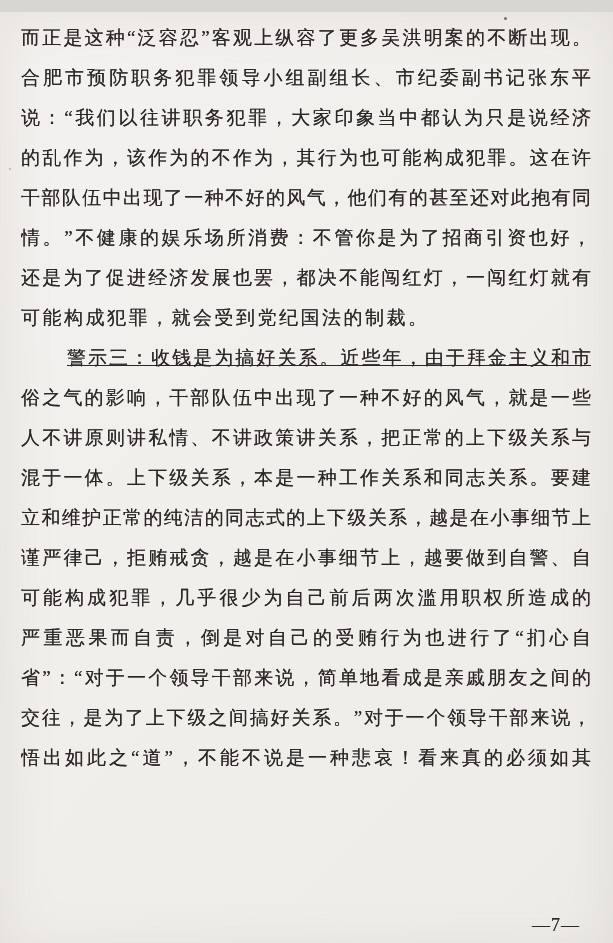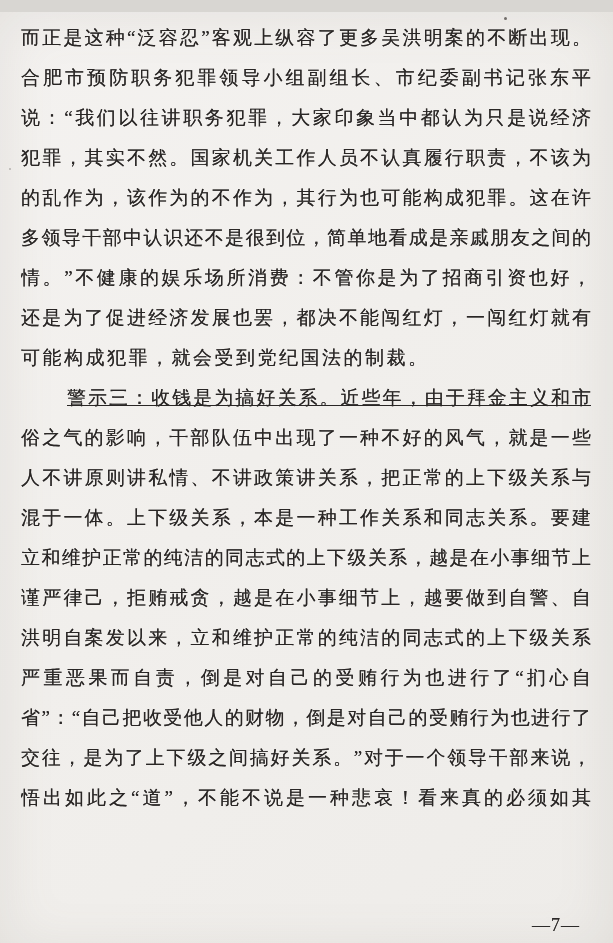--- a/index.html
+++ b/index.html
@@ -67,34 +67,33 @@
 <div class="page">
 
   <span class="speck s1"></span>
   <span class="speck s2"></span>
   <span class="speck s3"></span>
 
   <div class="text-block">
     <div class="line">而正是这种“泛容忍”客观上纵容了更多吴洪明案的不断出现。</div>
     <div class="line">合肥市预防职务犯罪领导小组副组长、市纪委副书记张东平</div>
     <div class="line">说：“我们以往讲职务犯罪，大家印象当中都认为只是说经济</div>
-    <div class="line">犯罪，其实不然。国家机关工作人员不认真履行职责，不该为</div>
     <div class="line">的乱作为，该作为的不作为，其行为也可能构成犯罪。这在许</div>
-    <div class="line">多领导干部中认识还不是很到位，简单地看成是亲戚朋友之间的</div>
+    <div class="line">干部队伍中出现了一种不好的风气，他们有的甚至还对此抱有同</div>
     <div class="line">情。”不健康的娱乐场所消费：不管你是为了招商引资也好，</div>
     <div class="line">还是为了促进经济发展也罢，都决不能闯红灯，一闯红灯就有</div>
     <div class="line short">可能构成犯罪，就会受到党纪国法的制裁。</div>
     <div class="line indent">警示三：收钱是为搞好关系。近些年，由于拜金主义和市</div>
     <div class="line">俗之气的影响，干部队伍中出现了一种不好的风气，就是一些</div>
     <div class="line">人不讲原则讲私情、不讲政策讲关系，把正常的上下级关系与</div>
     <div class="line">混于一体。上下级关系，本是一种工作关系和同志关系。要建</div>
     <div class="line">立和维护正常的纯洁的同志式的上下级关系，越是在小事细节上</div>
     <div class="line">谨严律己，拒贿戒贪，越是在小事细节上，越要做到自警、自</div>
-    <div class="line">洪明自案发以来，立和维护正常的纯洁的同志式的上下级关系</div>
+    <div class="line">可能构成犯罪，几乎很少为自己前后两次滥用职权所造成的</div>
     <div class="line">严重恶果而自责，倒是对自己的受贿行为也进行了“扪心自</div>
-    <div class="line">省”：“自己把收受他人的财物，倒是对自己的受贿行为也进行了</div>
+    <div class="line">省”：“对于一个领导干部来说，简单地看成是亲戚朋友之间的</div>
     <div class="line">交往，是为了上下级之间搞好关系。”对于一个领导干部来说，</div>
     <div class="line">悟出如此之“道”，不能不说是一种悲哀！看来真的必须如其</div>
   </div>
 
   <div class="page-number">—7—</div>
 
 </div>
 
 </body></html>

